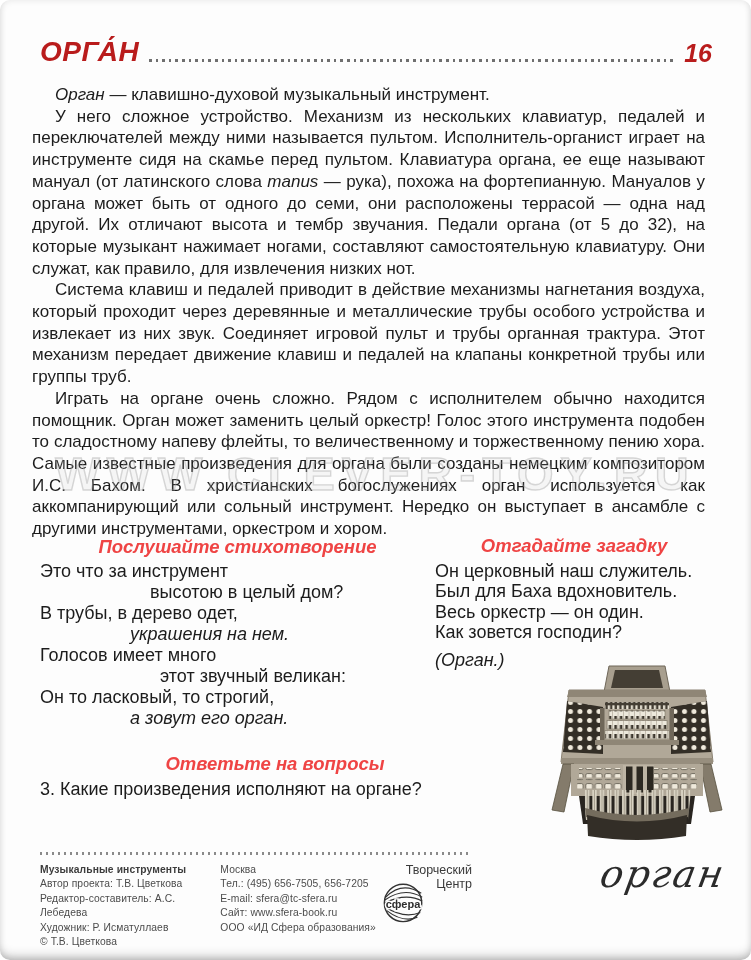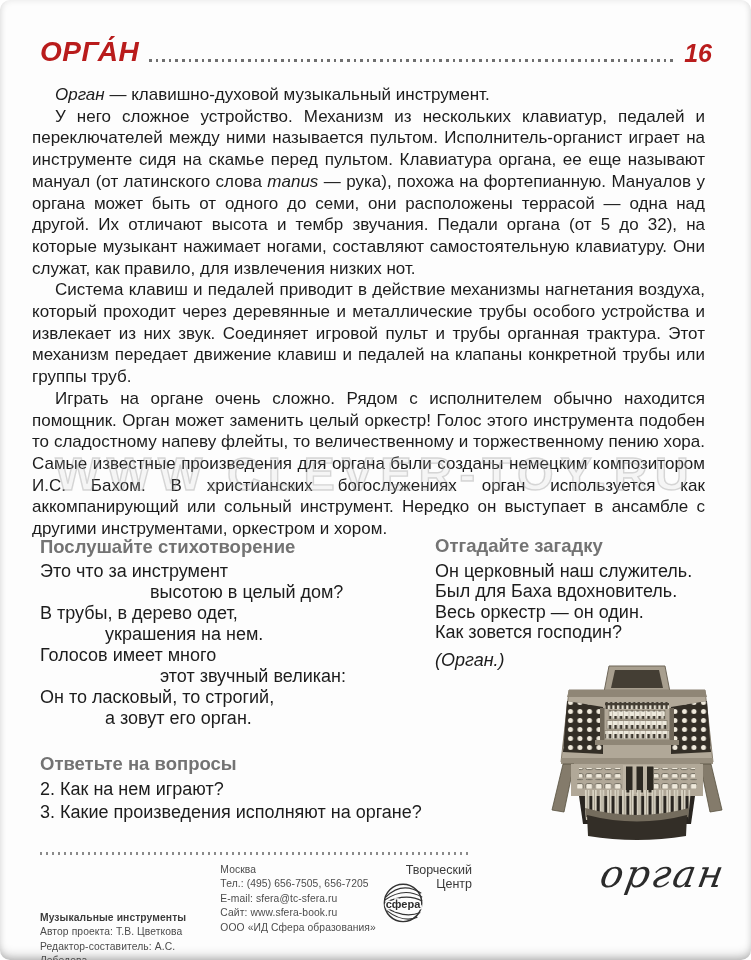--- a/index.html
+++ b/index.html
@@ -17,40 +17,40 @@
   .page-number{font-size:25px;font-weight:bold;font-style:italic;color:#b91c1c;line-height:30px;}
   
   .article{position:absolute;top:84px;left:32px;width:673px;font-size:17px;line-height:21.7px;text-align:justify;}
   .article p{margin:0;text-indent:23px;}
   .it{font-style:italic;}
   
   .watermark{position:absolute;top:446px;left:0;width:751px;text-align:center;pointer-events:none;
     font-size:47px;font-weight:bold;letter-spacing:7px;color:rgba(190,190,190,0.12);
     -webkit-text-stroke:1.4px rgba(160,160,160,0.40);z-index:5;}
   
-  .section-heading{font-size:18.5px;font-weight:bold;margin:0 0 4px 0;color:#737373;}
+  .section-heading{font-size:18.5px;font-weight:bold;font-style:italic;margin:0 0 4px 0;color:#ef4444;text-align:center;}
   .poem{position:absolute;top:536px;left:40px;width:395px;font-size:18px;line-height:21px;}
   .poem-line{white-space:nowrap;}
   .ind-a{margin-left:110px;}
-  .ind-b{margin-left:65px;}
+  .ind-b{margin-left:90px;font-style:italic;}
   .ind-c{margin-left:120px;}
   .riddle{position:absolute;top:536px;left:435px;width:278px;font-size:18px;line-height:20.5px;}
   .riddle-answer{font-style:italic;text-align:left;margin-top:7px;margin-right:72px;}
   
   .questions{position:absolute;top:752px;left:40px;width:470px;font-size:18px;line-height:23px;}
   .questions .section-heading{margin-bottom:3px;}
   
   .footer{position:absolute;top:852px;left:40px;width:432px;}
   .footer-dots{height:2.5px;margin-bottom:8px;
     background:repeating-linear-gradient(to right,#8a8a8a 0 2px,transparent 2px 6px);}
   .footer-cols{display:flex;align-items:flex-start;}
   .f-col{font-size:10.3px;line-height:14.6px;color:#4c4c4c;letter-spacing:.1px;}
   .f-col.credits{width:176px;}
   .f-col.contacts{width:158px;margin-left:6px;}
-  .f-bold{font-weight:bold;color:#3d3d3d;margin-top:48px;}
+  .f-bold{font-weight:bold;color:#3d3d3d;}
   .logo-block{position:relative;width:92px;height:66px;margin-left:4px;}
   .logo-text{position:absolute;top:0;right:0;text-align:right;font-size:12.5px;line-height:14px;color:#3a3a3a;margin-left:10px;}
   .logo-globe{position:absolute;left:0;top:14px;}
   
   .organ-figure{position:absolute;left:547px;top:662px;width:180px;}
   .organ-caption{margin-top:10px;text-align:right;padding-right:2px;
     font-family:"DejaVu Serif","Liberation Serif",serif;font-style:italic;
     font-size:38px;color:#2b2b2b;transform:skewX(-10deg);letter-spacing:2px;line-height:40px;}
 </style>
 </head>
@@ -89,21 +89,20 @@
     <div class="section-heading">Отгадайте загадку</div>
     <div class="riddle-line">Он церковный наш служитель.</div>
     <div class="riddle-line">Был для Баха вдохновитель.</div>
     <div class="riddle-line">Весь оркестр — он один.</div>
     <div class="riddle-line">Как зовется господин?</div>
     <div class="riddle-answer">(Орган.)</div>
   </div>
 
   <div class="questions">
     <div class="section-heading">Ответьте на вопросы</div>
-    <div>2. Как на нем играют?</div>
     <div>3. Какие произведения исполняют на органе?</div>
   </div>
 
   <div class="footer">
     <div class="footer-dots"></div>
     <div class="footer-cols">
       <div class="f-col credits">
         <div class="f-bold">Музыкальные инструменты</div>
         <div>Автор проекта: Т.В. Цветкова</div>
         <div>Редактор-составитель: А.С. Лебедева</div>

